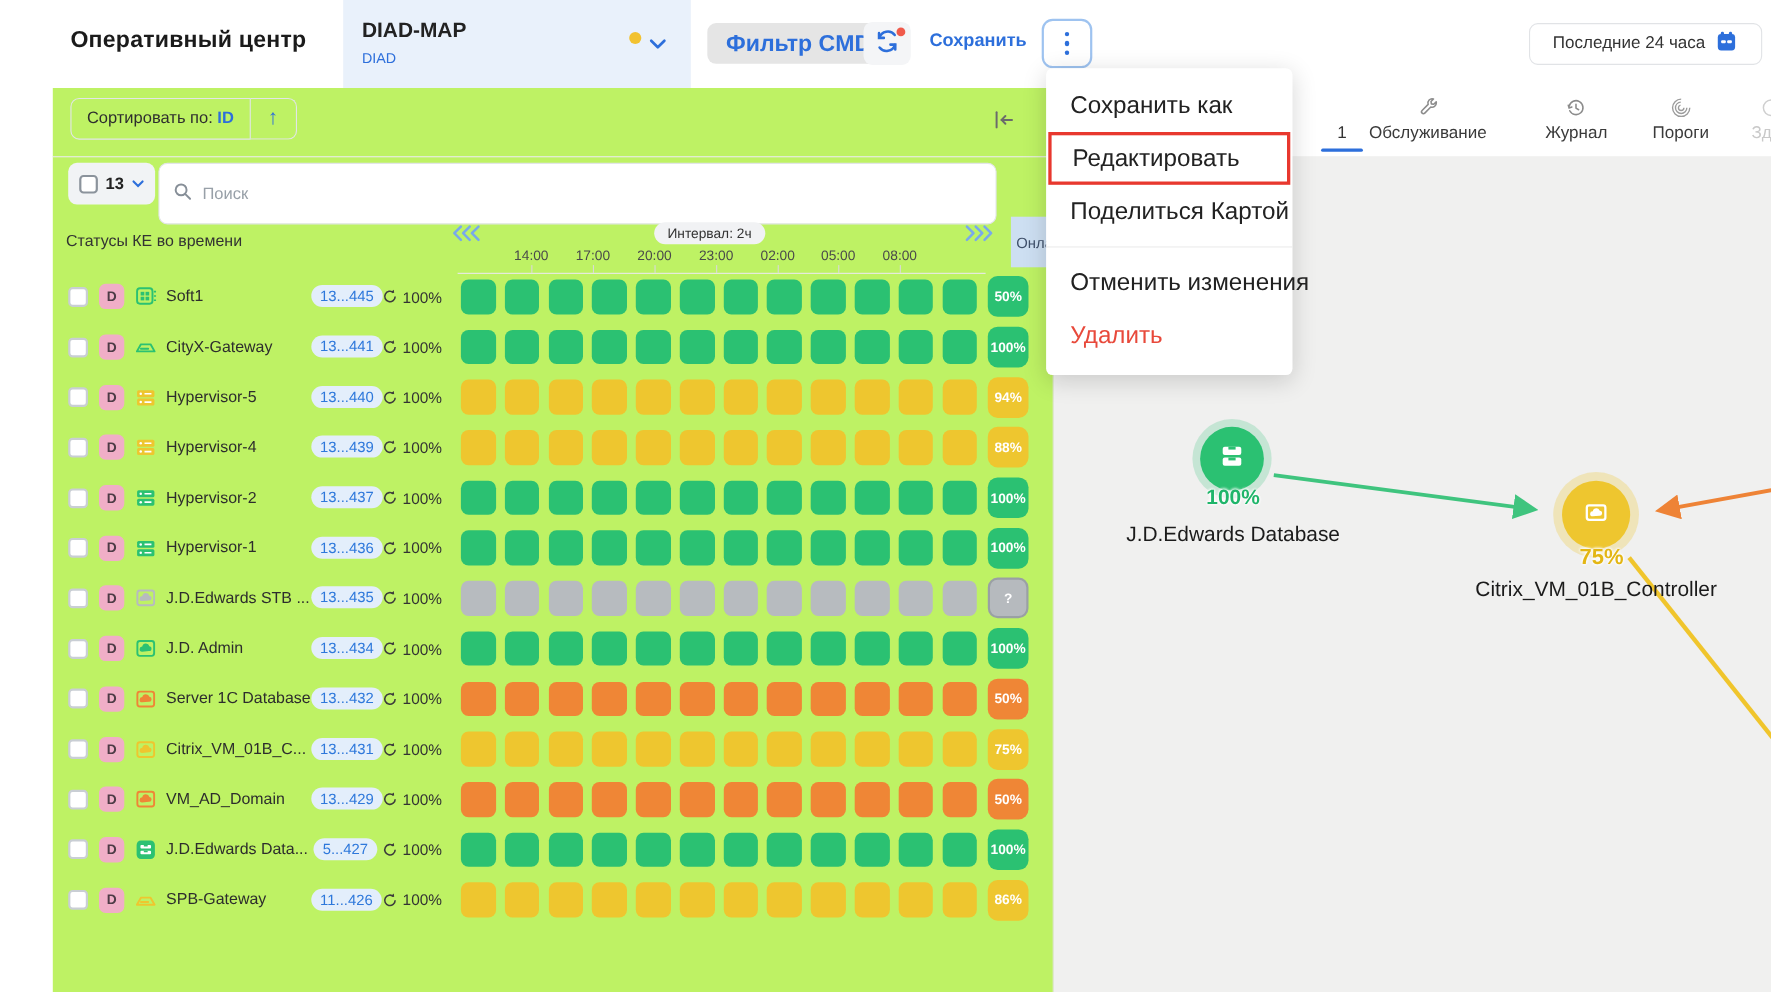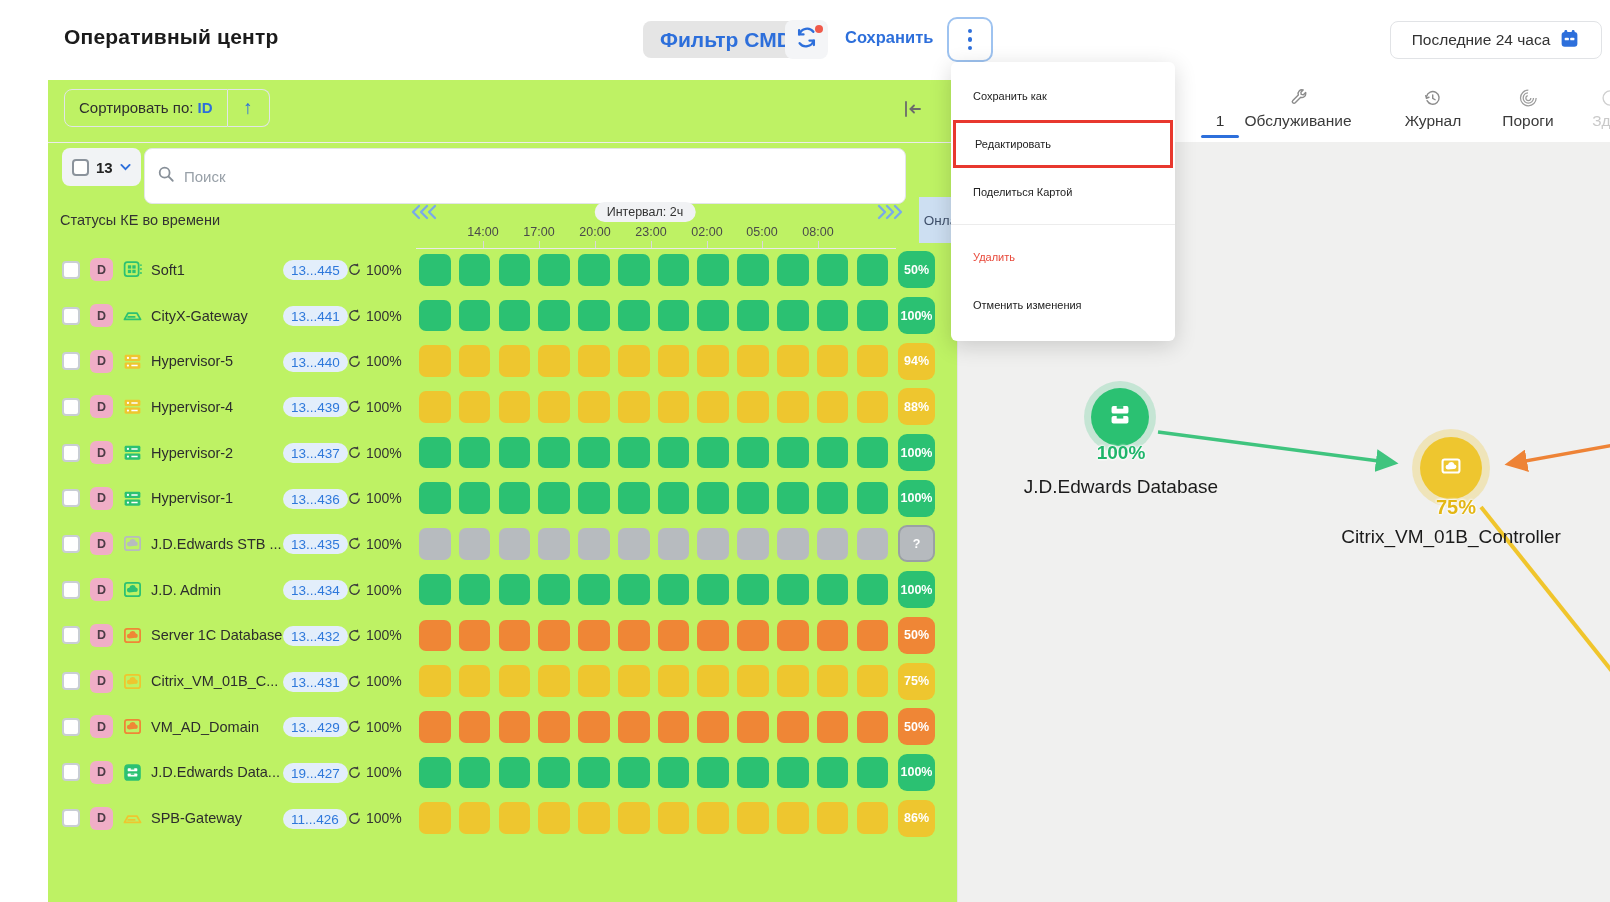--- a/index.html
+++ b/index.html
@@ -90,34 +90,44 @@
   .c-sla { margin-left:2px; width:66px; display:flex; align-items:center; gap:4px; font-size:14px; color:#333; flex:none; }
   .c-cells { margin-left:6px; width:469px; display:flex; gap:8.2px; flex:none; }
   .cell { width:31.6px; height:31.6px; border-radius:7px; flex:none; }
   .c-online { margin-left:10px; width:37px; height:37px; border-radius:9px; color:#fff; font-size:12.5px; font-weight:700;
     display:flex; align-items:center; justify-content:center; flex:none; }
   .online-gray { border:2.5px solid #9aa0a4; background:#b6babe !important; }
 
   
   #ctx-menu { position:absolute; left:903px; top:62px; width:224px; background:#fff; border-radius:6px;
     box-shadow:0 5px 22px rgba(0,0,0,.16); padding:10px 0 12px; z-index:10; }
-  .menu-item { height:48px; line-height:48px; padding-left:22px; font-size:11px; color:#222; cursor:pointer; white-space:nowrap; }
+  .menu-item { height:48px; line-height:48px; padding-left:22px; font-size:22px; color:#222; cursor:pointer; white-space:nowrap; }
   .menu-item.danger { color:#e8493b; }
   .menu-hl { border:3px solid #e8382e; margin:0 2px; }
   .menu-hl .menu-item { height:42px; line-height:42px; padding-left:19px; }
   .menu-divider { border-top:1px solid #ececec; margin:8px 0; }
 </style>
 </head>
 <body>
 
 <div id="stage">
 
   <div id="topbar">
     <div class="abs app-title">Оперативный центр</div>
 
+    <div class="abs map-selector">
+      <div class="abs map-name">DIAD-MAP</div>
+      <div class="abs map-sub">DIAD</div>
+      <div class="abs map-dot"></div>
+      <div class="abs map-chevron">
+        <svg width="16" height="10" viewBox="0 0 16 10" fill="none" stroke="#2d6fdb" stroke-width="2.4" stroke-linecap="round" stroke-linejoin="round">
+            <path d="M2 2l6 6 6-6"></path>
+          </svg>
+      </div>
+    </div>
 
     <div class="abs btn-filter">Фильтр CMDB</div>
 
     <div class="abs btn-refresh">
       <span>
         <svg viewBox="0 0 24 24" width="23" height="23" fill="none" stroke="#2d6fdb" stroke-width="2.4" stroke-linecap="round">
           <path d="M19.2 6A8.4 8.4 0 0 0 4.6 8.6"></path>
             <path d="M4.8 18A8.4 8.4 0 0 0 19.4 15.4"></path>
           <path d="M4.3 4.2v4.6h4.6"></path>
             <path d="M19.7 19.8v-4.6h-4.6"></path>
@@ -719,21 +729,21 @@
     <span class="c-icon" style="color: rgb(43, 193, 114);">
             <svg viewBox="0 0 24 24" width="21" height="21">
               <rect x="2.5" y="2.5" width="19" height="19" rx="4.5" fill="currentColor"></rect>
               <rect x="6.5" y="7" width="11" height="3.6" rx="1" fill="#fff"></rect>
               <rect x="6.5" y="13" width="11" height="3.6" rx="1" fill="#fff"></rect>
               <rect x="10" y="7" width="4" height="1.6" fill="currentColor"></rect>
               <rect x="10" y="13" width="4" height="1.6" fill="currentColor"></rect>
             </svg>
           </span>
     <span class="c-name">J.D.Edwards Data...</span>
-    <span class="c-id"><span>19...427</span></span>
+    <span class="c-id"><span>5...427</span></span>
     <span class="c-sla">
       <svg viewBox="0 0 20 20" width="15" height="15">
         <path d="M16.3 10a6.3 6.3 0 1 1-2.1-4.7" fill="none" stroke="#3c3c3c" stroke-width="1.9"></path>
         <path d="M14.7 1.8l.4 4.1-4-1.2z" fill="#3c3c3c"></path>
       </svg>
       <span class="sla-val">100%</span>
     </span>
     <span class="c-cells">
             <span class="cell" style="background: rgb(43, 193, 114);"></span>
             <span class="cell" style="background: rgb(43, 193, 114);"></span>
@@ -788,17 +798,17 @@
 </div>
   </div>
 
   <div id="ctx-menu">
       <div class="menu-item">Сохранить как</div>
       <div class="menu-hl">
         <div class="menu-item">Редактировать</div>
       </div>
       <div class="menu-item">Поделиться Картой</div>
       <div class="menu-divider"></div>
+      <div class="menu-item">Отменить изменения</div>
       <div class="menu-item danger">Удалить</div>
-      <div class="menu-item">Отменить изменения</div>
     </div>
 
 </div>
 
 </body></html>

